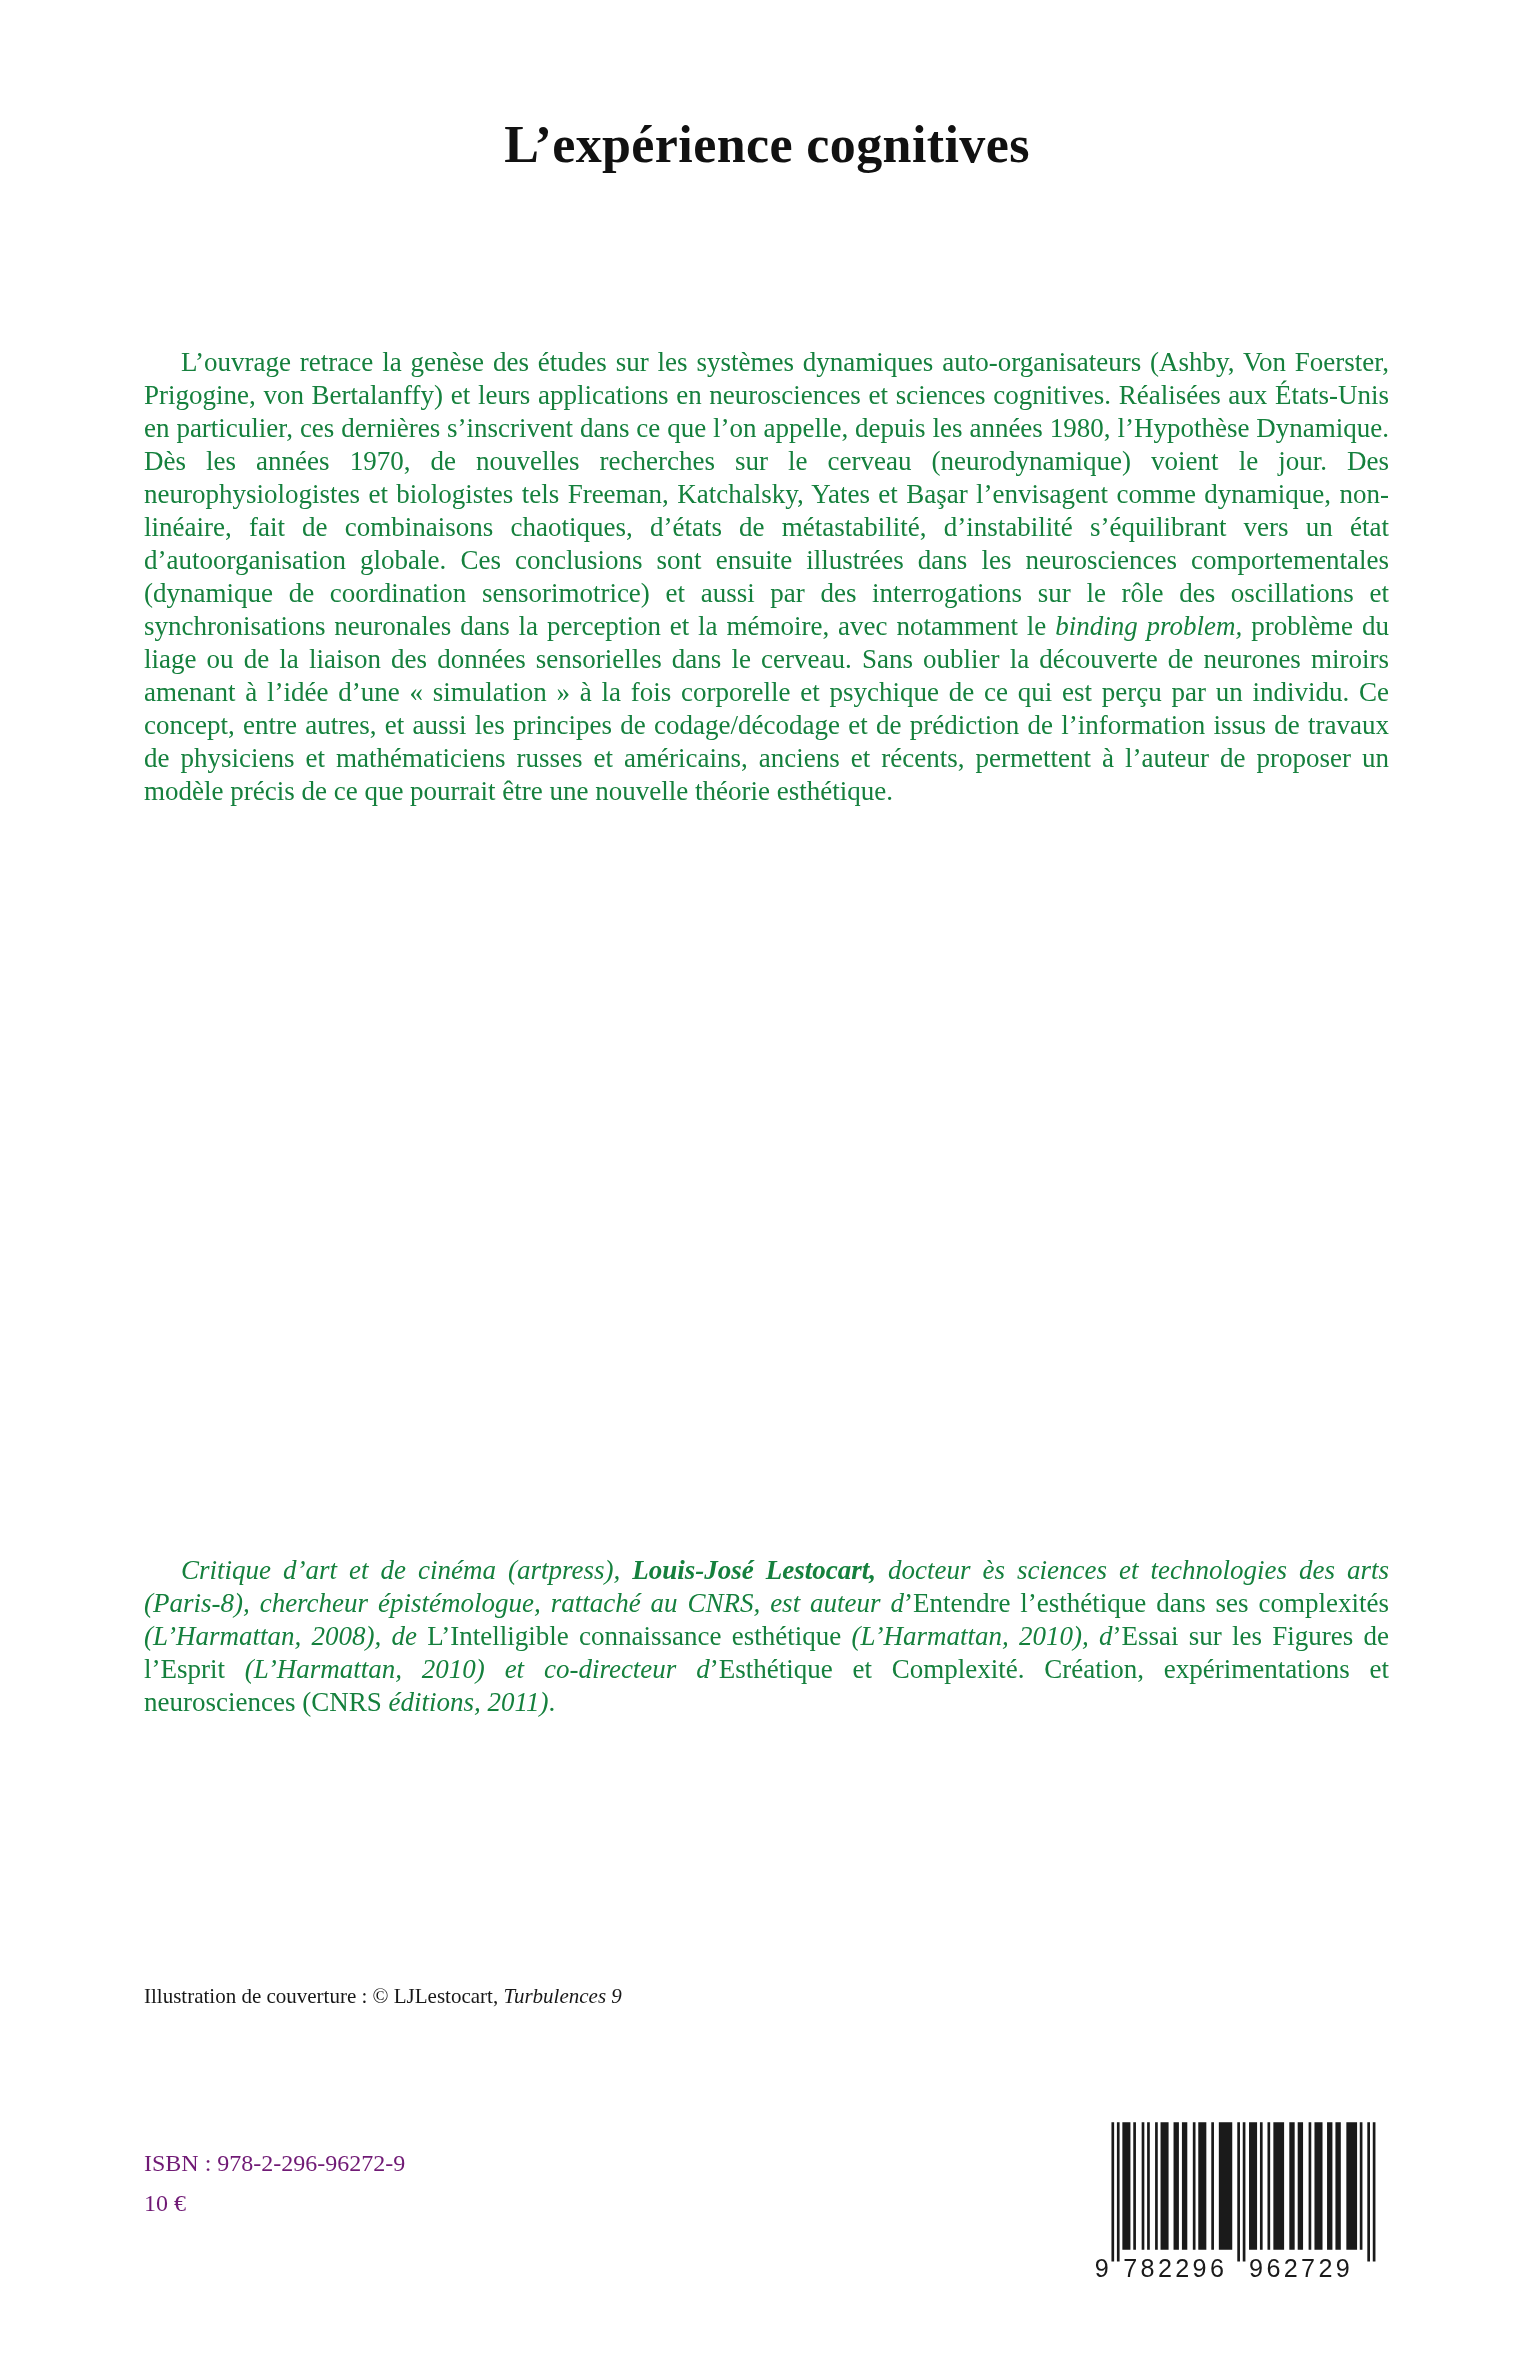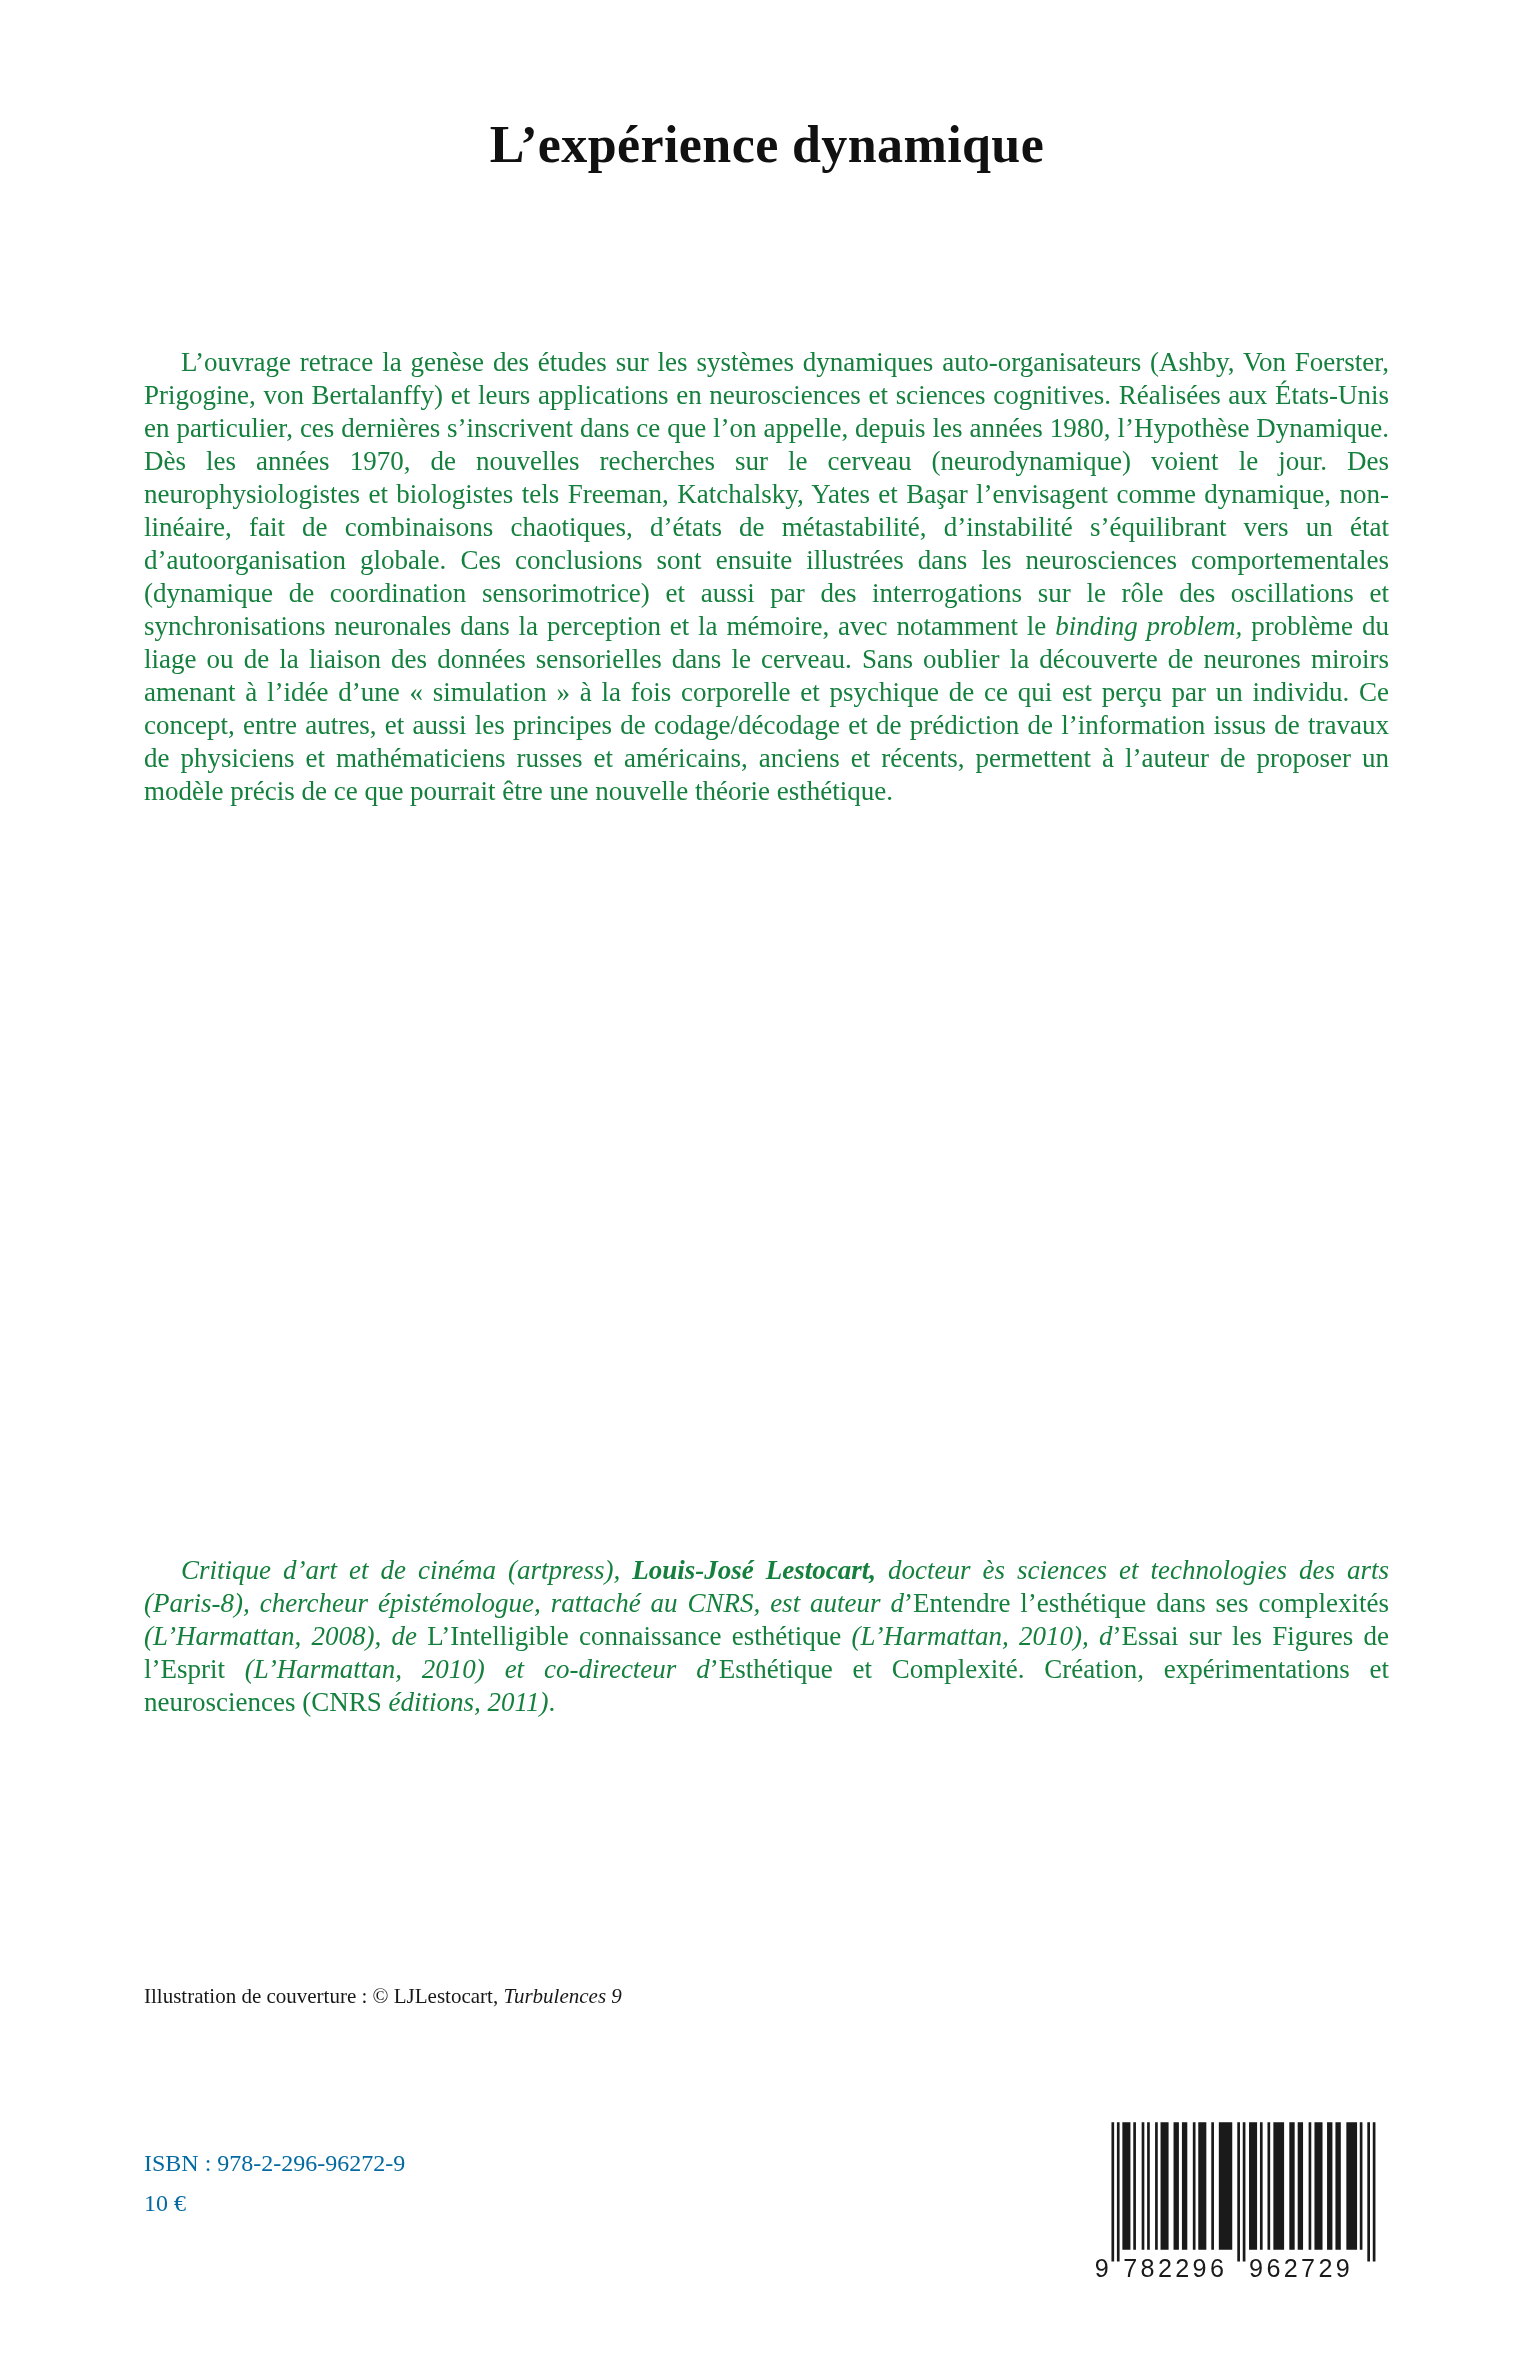--- a/index.html
+++ b/index.html
@@ -93,21 +93,21 @@
     color: #181818;
   }
 
   
   .isbn-block {
     position: absolute;
     left: 144px;
     top: 2143px;
     font-size: 24px;
     line-height: 40px;
-    color: #0369a1;
+    color: #701a75;
   }
   .isbn-block div {
     white-space: nowrap;
   }
 
   
   .barcode {
     position: absolute;
     left: 1093px;
     top: 2117px;
@@ -116,21 +116,21 @@
   }
   .barcode svg {
     display: block;
   }
 </style>
 </head>
 <body>
 
 <div class="page">
 
-  <h1 class="book-title">L’expérience dynamique</h1>
+  <h1 class="book-title">L’expérience cognitives</h1>
 
   <div class="text-column blurb">
     <p><span>L’ouvrage retrace la genèse des études sur les systèmes dynamiques auto-organisateurs (Ashby, Von Foerster, Prigogine, von Bertalanffy) et leurs applications en neurosciences et sciences cognitives. Réalisées aux États-Unis en particulier, ces dernières s’inscrivent dans ce que l’on appelle, depuis les années 1980, l’Hypothèse Dynamique. Dès les années 1970, de nouvelles recherches sur le cerveau (neurodynamique) voient le jour. Des neurophysiologistes et biologistes tels Freeman, Katchalsky, Yates et Başar l’envisagent comme dynamique, non-linéaire, fait de combinaisons chaotiques, d’états de métastabilité, d’instabilité s’équilibrant vers un état d’autoorganisation globale. Ces conclusions  sont ensuite illustrées dans les neurosciences comportementales (dynamique de coordination sensorimotrice) et aussi par des interrogations sur le rôle des oscillations et synchronisations neuronales dans la perception et la mémoire, avec notamment le </span><span class="ital">binding problem,</span><span> problème du liage ou de la liaison des données sensorielles dans le cerveau. Sans oublier la découverte de neurones miroirs amenant à l’idée d’une « simulation » à la fois corporelle et psychique de ce qui est perçu par un individu. Ce concept, entre autres, et aussi les principes de codage/décodage et de prédiction de l’information issus de travaux de physiciens et mathématiciens russes et américains, anciens et récents, permettent à l’auteur de proposer un modèle précis de ce que pourrait être une nouvelle théorie esthétique.</span></p>
   </div>
 
   <div class="text-column bio">
     <p><span>Critique d’art et de cinéma (artpress), </span><span class="bold-ital">Louis-José Lestocart,</span><span> docteur ès sciences et technologies des arts (Paris-8), chercheur épistémologue, rattaché au CNRS, est auteur d</span><span class="roman">’Entendre l’esthétique dans ses complexités</span><span> (L’Harmattan, 2008), </span><span>de </span><span class="roman">L’Intelligible connaissance esthétique</span><span> (L’Harmattan, 2010), </span><span>d</span><span class="roman">’Essai sur les Figures de l’Esprit</span><span> (L’Harmattan, 2010) </span><span>et co-directeur </span><span>d</span><span class="roman">’Esthétique et Complexité. Création, expérimentations et neurosciences</span><span class="roman"> (CNRS </span><span>éditions, 2011)</span><span class="roman">.</span></p>
   </div>
 
   <div class="credit-line"><span>Illustration de couverture : © LJLestocart, </span><span class="ital">Turbulences 9</span></div>

